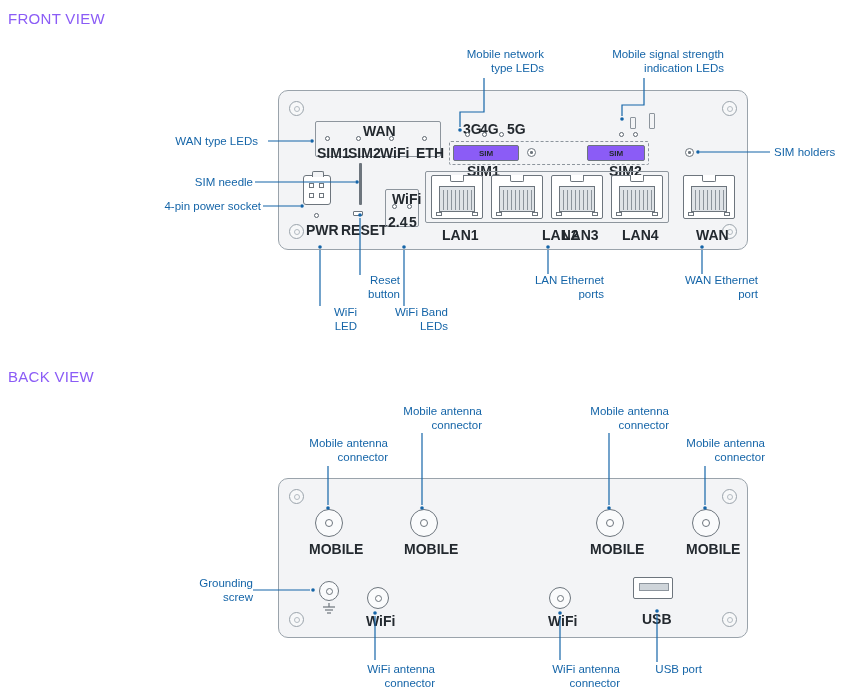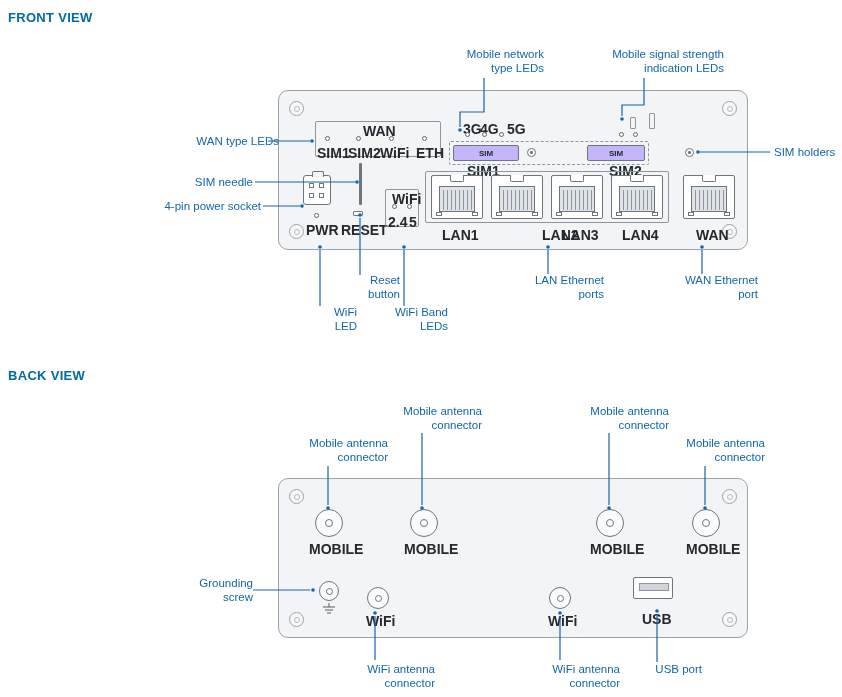--- a/index.html
+++ b/index.html
@@ -6,23 +6,23 @@
   body{
     width:842px;height:697px;
     background:#ffffff;
     font-family:"Liberation Sans", sans-serif;
     color:#1f5c99;
     position:relative;
     overflow:hidden;
   }
   .section-title{
     position:absolute;
-    font-size:13px;
-    font-weight:bold;
-    color:#0369a1;
+    font-size:15px;
+    font-weight:normal;
+    color:#8b5cf6;
     letter-spacing:.3px;
   }
   #front-title{left:8px;top:10px;}
   #back-title{left:8px;top:368px;}
 
   
   .device{
     position:absolute;
     background:#f3f4f6;
     border:1.5px solid #9aa3ab;
@@ -73,21 +73,21 @@
     border:1px dashed #8d959d;
     border-radius:2px;
     box-sizing:border-box;
   }
 
   
   .sim-slot{
     position:absolute;
     border:1.2px solid #6d757d;
     border-radius:2px;
-    background:#c4b5fd;
+    background:#8b5cf6;
     box-sizing:border-box;
     text-align:center;
     font-size:8px;
     font-weight:bold;
     color:#23292f;
     line-height:11px;
   }
   .pin-hole{
     position:absolute;
     width:9px;height:9px;border-radius:50%;
@@ -403,21 +403,21 @@
   <circle class="dot" cx="560" cy="613" r="1.8"></circle>
 
   <path class="ln" d="M657,662 L657,614"></path>
   <circle class="dot" cx="657" cy="611" r="1.8"></circle>
 </svg>
 
 <div class="callout center" style="left:424px;top:47px;width:120px;">Mobile network
 type LEDs</div>
 <div class="callout center" style="left:564px;top:47px;width:160px;">Mobile signal strength
 indication LEDs</div>
-<div class="callout right" style="left:163px;top:134px;width:116px;">WAN type LEDs</div>
+<div class="callout right" style="left:142px;top:134px;width:116px;">WAN type LEDs</div>
 <div class="callout right" style="left:140px;top:175px;width:113px;">SIM needle</div>
 <div class="callout right" style="left:118px;top:199px;width:143px;">4-pin power socket</div>
 <div class="callout" style="left:774px;top:145px;width:80px;">SIM holders</div>
 <div class="callout center" style="left:320px;top:273px;width:80px;">Reset
 button</div>
 <div class="callout center" style="left:283px;top:305px;width:74px;">WiFi
 LED</div>
 <div class="callout center" style="left:360px;top:305px;width:88px;">WiFi Band
 LEDs</div>
 <div class="callout center" style="left:492px;top:273px;width:112px;">LAN Ethernet

